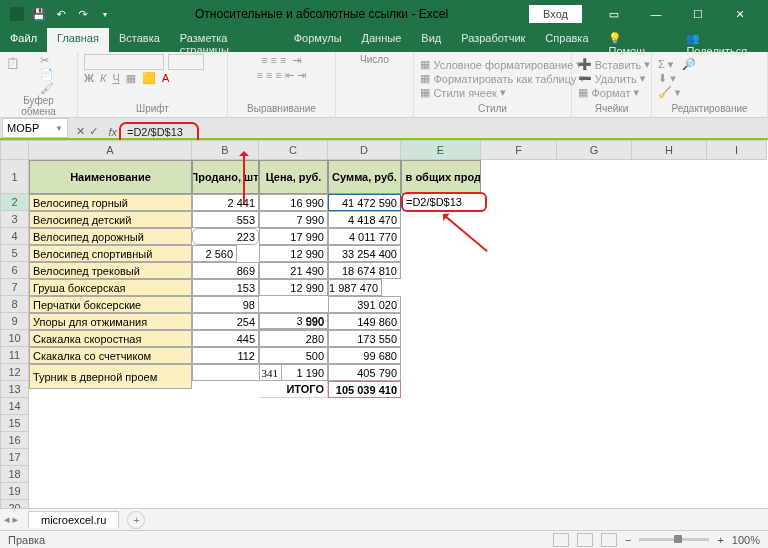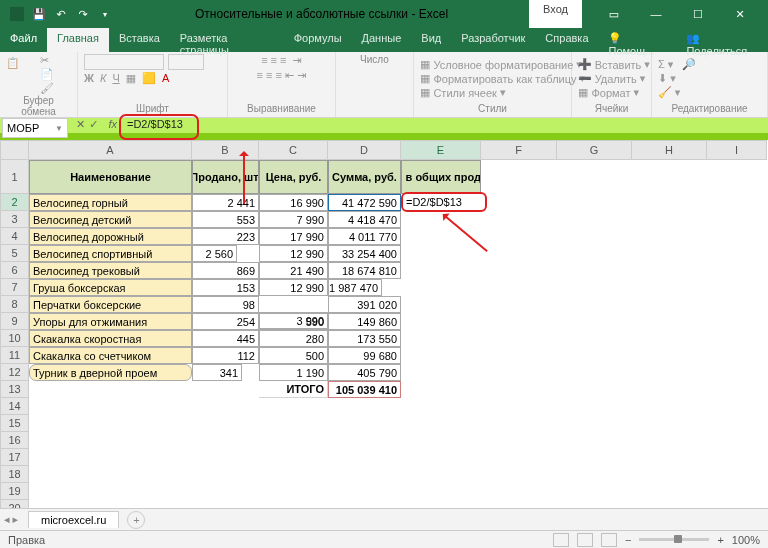--- a/index.html
+++ b/index.html
@@ -2,36 +2,36 @@
 <html><head>
 <meta charset="utf-8">
 <style>
 *{margin:0;padding:0;box-sizing:border-box;font-family:"Segoe UI",Arial,sans-serif;font-size:11px;user-select:none}
 body{background:#fff;width:768px;height:548px;overflow:hidden;position:relative}
 .titlebar{background:#217346;height:28px;display:flex;align-items:center;color:#fff;padding:0 8px}
 .tb-left{display:flex;gap:4px;align-items:center}
 .tb-left svg{fill:#fff}
 .tb-ic{width:18px;height:18px;display:flex;align-items:center;justify-content:center;cursor:pointer}
 .tb-title{flex:1;text-align:center;font-size:12px;color:#000000}
-.tb-right{display:flex;gap:2px;}
+.tb-right{display:flex;gap:2px;align-items:center}
 .login-btn{background:#fff;color:#444;padding:3px 14px;font-size:11px;margin-right:10px;cursor:pointer}
 .winbtn{width:40px;height:28px;display:flex;align-items:center;justify-content:center;cursor:pointer}
 .menubar{background:#217346;height:24px;display:flex;color:#dce9e2;font-size:12px}
 .menu-item{padding:4px 10px;cursor:pointer}
 .menu-item.file{color:#fff}
 .menu-item.active{background:#f3f3f3;color:#217346}
 .menu-right{margin-left:auto;display:flex}
 .ribbon{background:#f3f3f3;height:66px;border-bottom:1px solid #d4d4d4;display:flex;color:#9a9a9a}
 .rgroup{border-right:1px solid #e0e0e0;display:flex;flex-direction:column;padding:2px 6px}
 .rgroup-body{flex:1;display:flex;align-items:center;gap:6px}
 .rgroup-label{font-size:10px;text-align:center;color:#888;padding-bottom:1px}
 .rib-big{width:28px;height:36px;opacity:.6}
 .col-stack{display:flex;flex-direction:column;gap:1px;font-size:10px}
 .col-stack div{white-space:nowrap;display:flex;align-items:center;gap:3px}
-.fbar{height:22px;border-bottom:7px solid #84cc16;display:flex;align-items:flex-start;background:#bef264}
+.fbar{height:22px;border-bottom:2px solid #84cc16;display:flex;align-items:flex-end;background:#e5e5e5}
 .namebox{width:66px;height:20px;border:1px solid #ccc;margin:0 2px;padding:0 4px;display:flex;align-items:center;background:#fff;font-size:11px}
 .namebox .dd{margin-left:auto;color:#888;font-size:8px}
 .fx-btns{display:flex;gap:4px;padding:0 6px;color:#666}
 .fx-btns span{cursor:pointer;font-size:11px}
 .fx-label{font-style:italic;font-size:11px;color:#666;padding:0 4px}
 .formula-input{flex:1;padding:0 6px;font-size:11px;color:#222;position:relative}
 .formula-hl{position:absolute;border:2.5px solid #e02020;border-radius:7px;left:-2px;top:-4px;width:80px;height:26px;pointer-events:none}
 .arrow1{position:absolute;left:243px;top:154px;width:2px;height:50px;background:#e02020;pointer-events:none;z-index:50}
 .arrow1::after{content:"";position:absolute;top:-8px;left:-4px;border:5px solid transparent;border-bottom-color:#e02020}
 .arrow2{position:absolute;left:445px;top:215px;width:55px;height:2px;background:#e02020;transform:rotate(40deg);transform-origin:left;pointer-events:none;z-index:50}
@@ -231,21 +231,21 @@
       <div class="cell hdr-cell h1" style="left: 372px; top: 0px; width: 80px; height: 34px;">Доля в общих продажах</div>
       <div class="cell name-cell" style="left: 0px; top: 34px; width: 163px; height: 17px;">Велосипед горный</div>
       <div class="cell num-cell" style="left: 163px; top: 34px; width: 67px; height: 17px;">2 441</div>
       <div class="cell num-cell" style="left: 230px; top: 34px; width: 69px; height: 17px;">16 990</div>
       <div class="cell num-cell d-sel" style="left: 299px; top: 34px; width: 73px; height: 17px;">41 472 590</div>
       <div class="cell name-cell" style="left: 0px; top: 51px; width: 163px; height: 17px;">Велосипед детский</div>
       <div class="cell num-cell" style="left: 163px; top: 51px; width: 67px; height: 17px;">553</div>
       <div class="cell num-cell" style="left: 230px; top: 51px; width: 69px; height: 17px;">7 990</div>
       <div class="cell num-cell" style="left: 299px; top: 51px; width: 73px; height: 17px;">4 418 470</div>
       <div class="cell name-cell" style="left: 0px; top: 68px; width: 163px; height: 17px;">Велосипед дорожный</div>
-      <div class="cell num-cell" style="left: 163px; top: 68px; width: 67px; height: 17px;">223</div>
+      <div class="cell num-cell" style="left: 163px; top: 68px; width: 67px; height: 17px; border-radius: 6px;">223</div>
       <div class="cell num-cell" style="left: 230px; top: 68px; width: 69px; height: 17px;">17 990</div>
       <div class="cell num-cell" style="left: 299px; top: 68px; width: 73px; height: 17px;">4 011 770</div>
       <div class="cell name-cell" style="left: 0px; top: 85px; width: 163px; height: 17px;">Велосипед спортивный</div>
       <div class="cell num-cell" style="left: 163px; top: 85px; width: 45px; height: 17px;">2 560</div>
       <div class="cell num-cell" style="left: 230px; top: 85px; width: 69px; height: 17px;">12 990</div>
       <div class="cell num-cell" style="left: 299px; top: 85px; width: 73px; height: 17px;">33 254 400</div>
       <div class="cell name-cell" style="left: 0px; top: 102px; width: 163px; height: 17px;">Велосипед трековый</div>
       <div class="cell num-cell" style="left: 163px; top: 102px; width: 67px; height: 17px;">869</div>
       <div class="cell num-cell" style="left: 230px; top: 102px; width: 69px; height: 17px;">21 490</div>
       <div class="cell num-cell" style="left: 299px; top: 102px; width: 73px; height: 17px;">18 674 810</div>
@@ -262,22 +262,22 @@
       <div class="cell num-cell" style="left: 230px; top: 153px; width: 69px; height: 17px;">590</div>
       <div class="cell num-cell" style="left: 299px; top: 153px; width: 73px; height: 17px;">149 860</div>
       <div class="cell name-cell" style="left: 0px; top: 170px; width: 163px; height: 17px;">Скакалка скоростная</div>
       <div class="cell num-cell" style="left: 163px; top: 170px; width: 67px; height: 17px;">445</div>
       <div class="cell num-cell" style="left: 230px; top: 170px; width: 69px; height: 17px;">280</div>
       <div class="cell num-cell" style="left: 299px; top: 170px; width: 73px; height: 17px;">173 550</div>
       <div class="cell name-cell" style="left: 0px; top: 187px; width: 163px; height: 17px;">Скакалка со счетчиком</div>
       <div class="cell num-cell" style="left: 163px; top: 187px; width: 67px; height: 17px;">112</div>
       <div class="cell num-cell" style="left: 230px; top: 187px; width: 69px; height: 17px;">500</div>
       <div class="cell num-cell" style="left: 299px; top: 187px; width: 73px; height: 17px;">99 680</div>
-      <div class="cell name-cell" style="left: 0px; top: 204px; width: 163px; height: 17px; border-radius: 7px;">Турник в дверной проем</div>
-      <div class="cell num-cell" style="left: 163px; top: 204px; width: 50px; height: 17px;">341</div>
+      <div class="cell name-cell" style="left: 0px; top: 204px; width: 163px; height: 25px;">Турник в дверной проем</div>
+      <div class="cell num-cell" style="left: 163px; top: 204px; width: 90px; height: 17px; font-family: Liberation Serif, serif;">341</div>
       <div class="cell num-cell" style="left: 230px; top: 204px; width: 69px; height: 17px;">1 190</div>
       <div class="cell num-cell" style="left: 299px; top: 204px; width: 73px; height: 17px;">405 790</div>
       <div class="cell tot-label" style="left: 230px; top: 221px; width: 69px; height: 17px;">ИТОГО</div>
       <div class="cell tot-val tot-box" style="left: 299px; top: 221px; width: 73px; height: 17px;">105 039 410</div>
       <div class="cell edit-cell" style="left: 372px; top: 32px; width: 86px; height: 20px;">=D2/$D$13</div>
     </div>
 </div>
 
 <div class="arrow1"></div>
 <div class="arrow2"></div>

